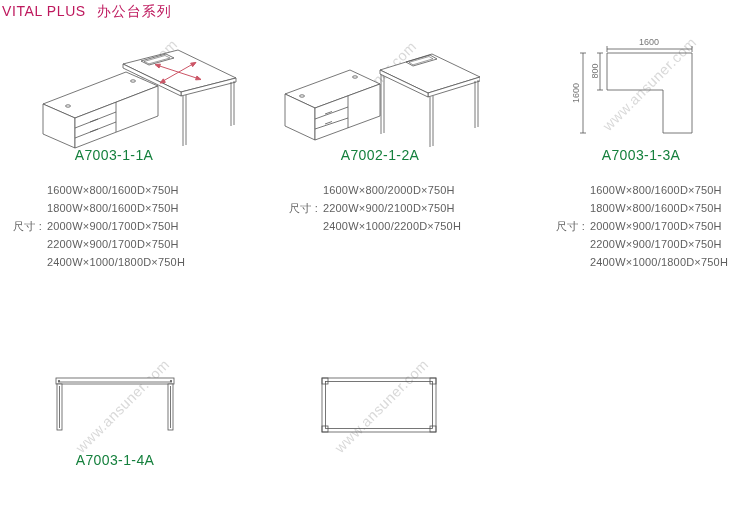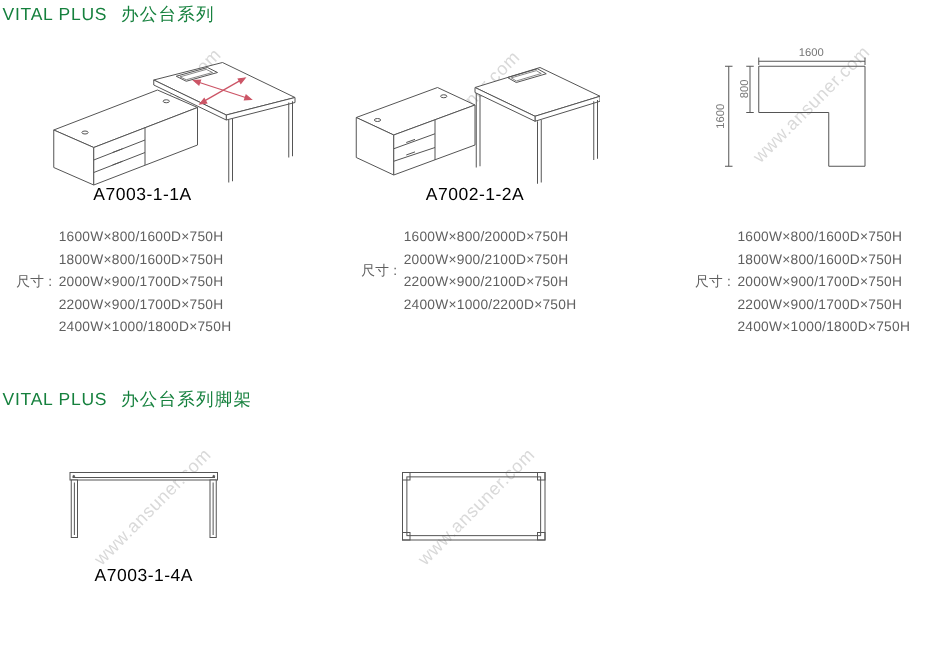--- a/index.html
+++ b/index.html
@@ -6,27 +6,27 @@
   .page{
     position:relative;width:750px;height:516px;background:#ffffff;
     overflow:hidden;font-family:"Liberation Sans",sans-serif;
   }
   .wm{
     position:absolute;white-space:nowrap;color:#d9d9d9;font-size:14.5px;
     letter-spacing:.5px;transform:rotate(-45deg);transform-origin:center center;
     user-select:none;pointer-events:none;
   }
   .sec-title{
-    position:absolute;margin:0;font-size:14px;font-weight:400;color:#15803d;
+    position:absolute;margin:0;font-size:14px;font-weight:400;color:#be185d;
     letter-spacing:.6px;white-space:nowrap;
   }
   .sec-title .cn{margin-left:11px;letter-spacing:1px;}
   .drawing{position:absolute;}
   .model-label{
-    position:absolute;text-align:center;font-size:14px;color:#000000;
+    position:absolute;text-align:center;font-size:14px;color:#15803d;
     letter-spacing:.4px;white-space:nowrap;
   }
   .spec{
     position:absolute;display:flex;align-items:center;
     font-size:11px;color:#5f5f5f;line-height:18px;letter-spacing:.2px;
   }
   .spec .lbl{margin-right:5px;white-space:nowrap;}
   .spec ul{list-style:none;margin:0;padding:0;}
   .spec li{white-space:nowrap;}
 </style>
@@ -123,54 +123,51 @@
       <line x1="15" y1="20" x2="21" y2="20"></line>
       <line x1="15" y1="100" x2="21" y2="100"></line>
     </g>
     <text x="84" y="12" font-size="9" fill="#777777" text-anchor="middle">1600</text>
     <text x="30" y="41" font-size="9" fill="#777777" text-anchor="middle" transform="rotate(-90 30 38)">800</text>
     <text x="11" y="63" font-size="9" fill="#777777" text-anchor="middle" transform="rotate(-90 11 60)">1600</text>
   </svg>
 
   <div class="model-label" style="left:14px;top:147px;width:200px">A7003-1-1A</div>
   <div class="model-label" style="left:280px;top:147px;width:200px">A7002-1-2A</div>
+  <div class="model-label" style="left:571px;top:147px;width:140px">A7003-1-3A</div>
 
   <div class="spec" style="left:13px;top:181px">
     <span class="lbl">尺寸 :</span>
     <ul>
       <li>1600W×800/1600D×750H</li>
       <li>1800W×800/1600D×750H</li>
       <li>2000W×900/1700D×750H</li>
       <li>2200W×900/1700D×750H</li>
       <li>2400W×1000/1800D×750H</li>
     </ul>
   </div>
   <div class="spec" style="left:289px;top:181px">
     <span class="lbl">尺寸 :</span>
     <ul>
       <li>1600W×800/2000D×750H</li>
-      <li>2000W×900/2100D×750H</li>
       <li>2200W×900/2100D×750H</li>
       <li>2400W×1000/2200D×750H</li>
     </ul>
   </div>
   <div class="spec" style="left:556px;top:181px">
     <span class="lbl">尺寸 :</span>
     <ul>
       <li>1600W×800/1600D×750H</li>
       <li>1800W×800/1600D×750H</li>
       <li>2000W×900/1700D×750H</li>
       <li>2200W×900/1700D×750H</li>
       <li>2400W×1000/1800D×750H</li>
     </ul>
   </div>
 
-  <h2 class="sec-title" style="left:2px;top:311px">
-    <span>VITAL PLUS</span><span class="cn">办公台系列脚架</span>
-  </h2>
 
   <svg class="drawing" style="left:55px;top:374px" width="120" height="60" viewBox="0 0 120 60">
     <g stroke="#555555" stroke-width="0.8" fill="#ffffff">
       <rect x="1" y="4" width="118" height="6"></rect>
       <line x1="3" y1="8" x2="117" y2="8"></line>
       <rect x="2" y="10" width="5" height="46"></rect>
       <rect x="113" y="10" width="5" height="46"></rect>
       <line x1="4.5" y1="12" x2="4.5" y2="54"></line>
       <line x1="115.5" y1="12" x2="115.5" y2="54"></line>
       <circle cx="4" cy="7" r="0.7" fill="#555555"></circle>

